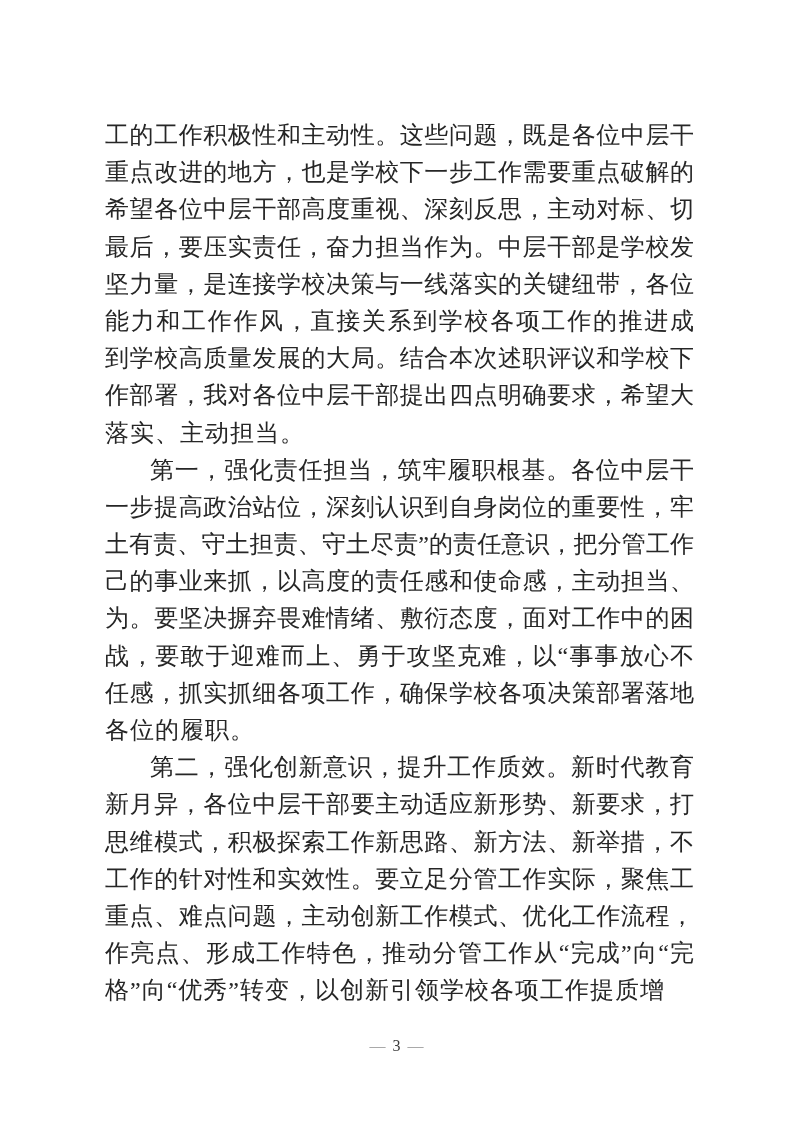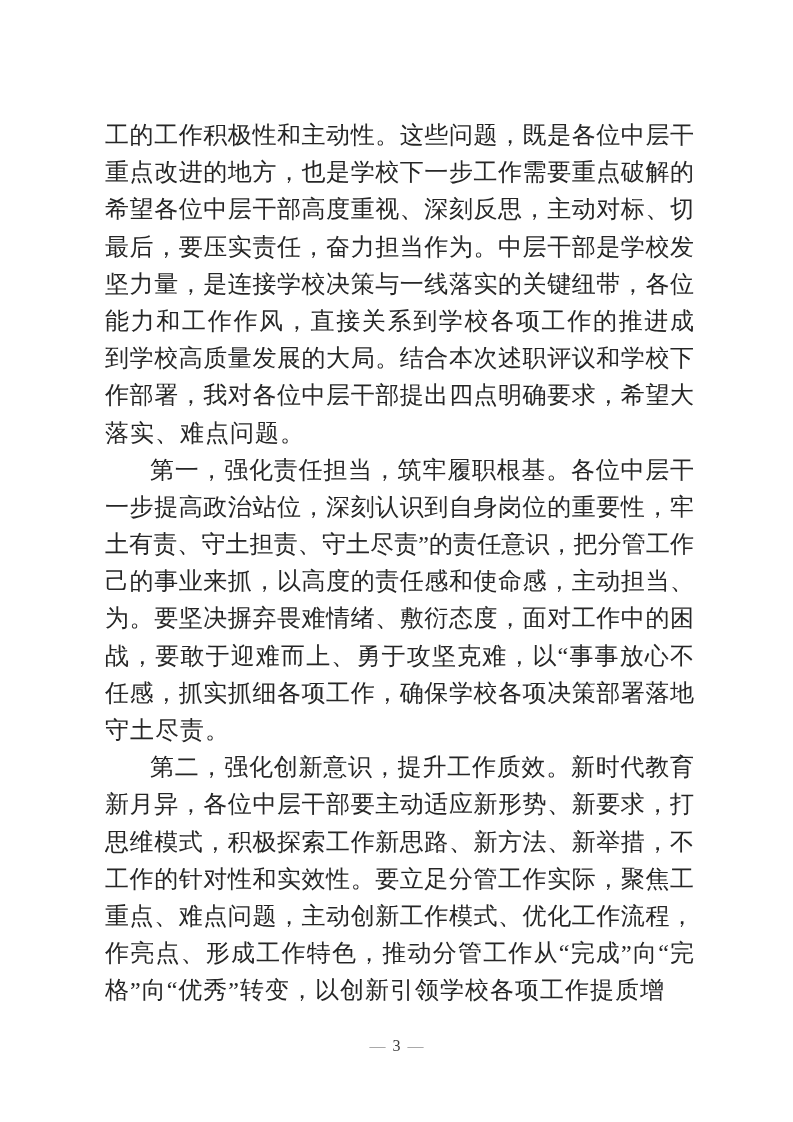--- a/index.html
+++ b/index.html
@@ -69,29 +69,29 @@
   <div class="doc-body">
 
   <div class="line">工的工作积极性和主动性。这些问题，既是各位中层干部需要</div>
       <div class="line">重点改进的地方，也是学校下一步工作需要重点破解的难题，</div>
       <div class="line">希望各位中层干部高度重视、深刻反思，主动对标、切实整改。</div>
       <div class="line">最后，要压实责任，奋力担当作为。中层干部是学校发展的中</div>
       <div class="line">坚力量，是连接学校决策与一线落实的关键纽带，各位的履职</div>
       <div class="line">能力和工作作风，直接关系到学校各项工作的推进成效，关系</div>
       <div class="line">到学校高质量发展的大局。结合本次述职评议和学校下一步工</div>
       <div class="line">作部署，我对各位中层干部提出四点明确要求，希望大家认真</div>
-      <div class="line para-end">落实、难点问题。</div>
+      <div class="line para-end">落实、主动担当。</div>
       <div class="line indent">第一，强化责任担当，筑牢履职根基。各位中层干部要进</div>
       <div class="line">一步提高政治站位，深刻认识到自身岗位的重要性，牢固树立“守</div>
       <div class="line">土有责、守土担责、守土尽责”的责任意识，把分管工作当成自</div>
       <div class="line">己的事业来抓，以高度的责任感和使命感，主动担当、积极作</div>
       <div class="line">为。要坚决摒弃畏难情绪、敷衍态度，面对工作中的困难和挑</div>
       <div class="line">战，要敢于迎难而上、勇于攻坚克难，以“事事放心不下”的责</div>
       <div class="line">任感，抓实抓细各项工作，确保学校各项决策部署落地生根、</div>
-      <div class="line para-end">守土尽责。</div>
+      <div class="line para-end">各位的履职。</div>
       <div class="line indent">第二，强化创新意识，提升工作质效。新时代教育发展日</div>
       <div class="line">新月异，各位中层干部要主动适应新形势、新要求，打破传统</div>
       <div class="line">思维模式，积极探索工作新思路、新方法、新举措，不断提升</div>
       <div class="line">工作的针对性和实效性。要立足分管工作实际，聚焦工作中的</div>
       <div class="line">重点、难点问题，主动创新工作模式、优化工作流程，打造工</div>
       <div class="line">作亮点、形成工作特色，推动分管工作从“完成”向“完善”、从“合</div>
       <div class="line para-end">格”向“优秀”转变，以创新引领学校各项工作提质增效。</div>
     </div>
 
   <div class="footer">

